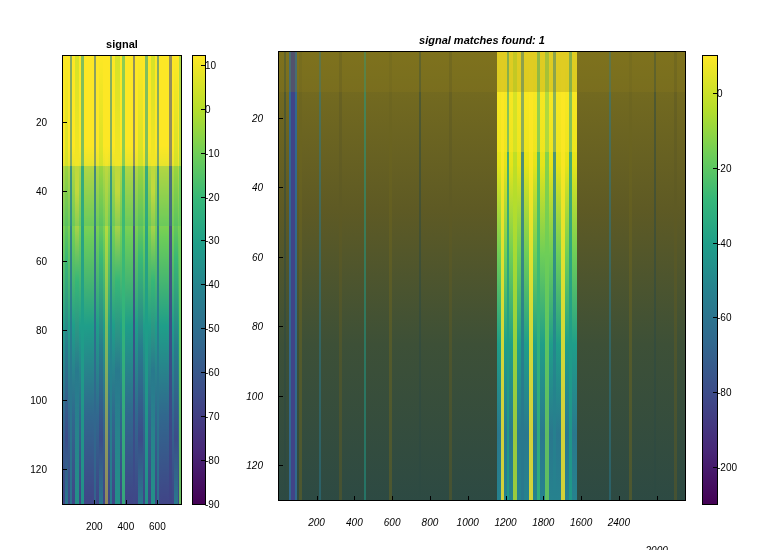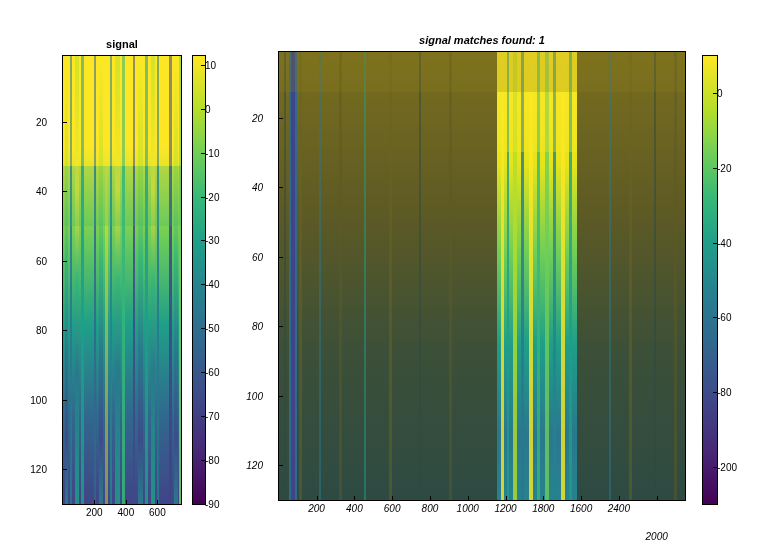--- a/index.html
+++ b/index.html
@@ -34,21 +34,21 @@
     position: absolute;
     inset: 0;
     overflow: hidden;
   }
   .ytick, .xtick {
     position: absolute;
     font-size: 10px;
     color: #000;
   }
   .ytick { right: 100%; padding-right: 16px; transform: translateY(-50%); white-space: nowrap;}
-  .xtick { top: 100%; padding-top: 3px; transform: translateX(-50%); white-space: nowrap;}
+  .xtick { top: 100%; padding-top: 17px; transform: translateX(-50%); white-space: nowrap;}
   .ytick-r { left: 100%; transform: translateY(-50%); white-space: nowrap; position:absolute;}
   .tickmark-x { position: absolute; width: 1px; height: 4px; background: #000; top: 100%; margin-top:-4px;}
   .tickmark-y { position: absolute; height: 1px; width: 4px; background: #000; left: 0;}
   .tickmark-y-r { position: absolute; height: 1px; width: 4px; background: #000; right: 0;}
   .colorbar {
     position: absolute;
     border: 1px solid #000;
     box-sizing: border-box;
   }
   .cb-gradient {

